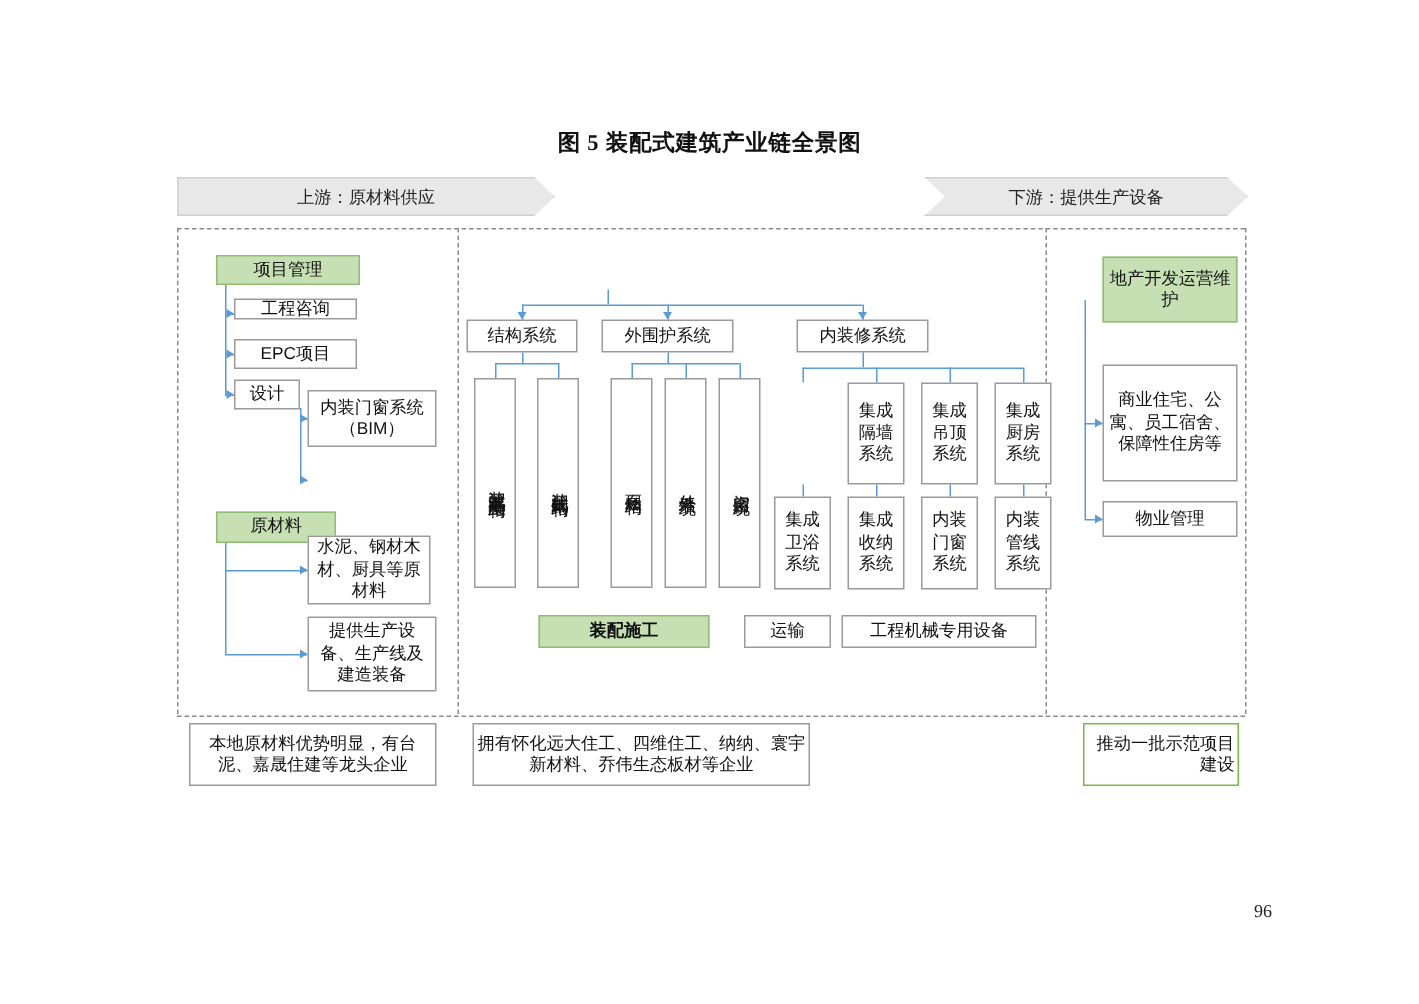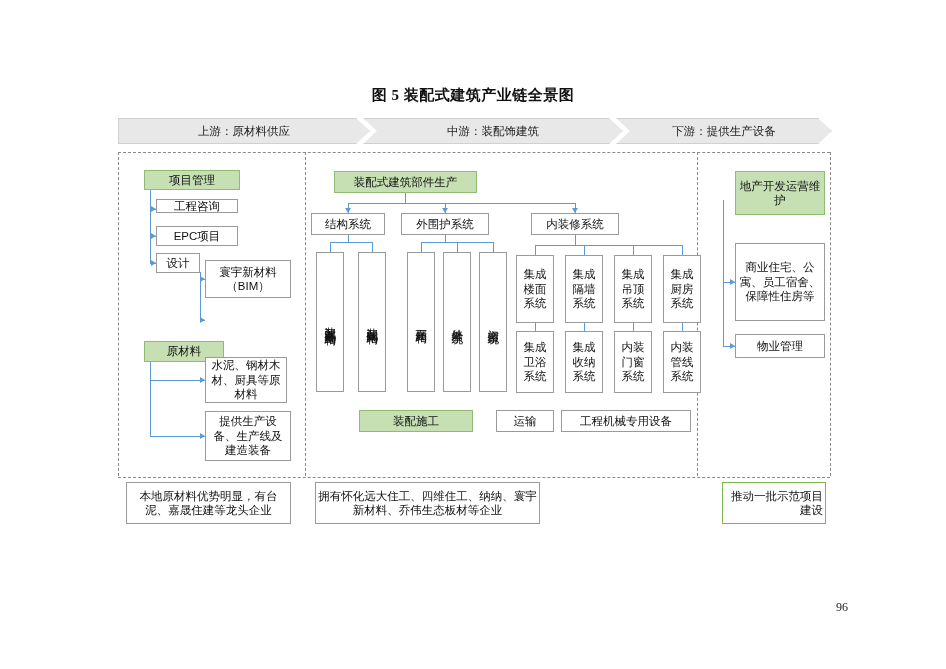--- a/index.html
+++ b/index.html
@@ -136,39 +136,38 @@
 </style>
 </head>
 <body>
 
 <div class="page">
 
   <div class="fig-title">图 5  装配式建筑产业链全景图</div>
 
   <div class="banner">
     <div class="chev chev1 first">上游：原材料供应</div>
-    <div class="chev chev2">中游：装配饰建筑</div>
     <div class="chev chev3">下游：提供生产设备</div>
   </div>
 
   <div class="frame"></div>
   <div class="vdash vdash-left"></div>
   <div class="vdash vdash-a"></div>
   <div class="vdash vdash-b"></div>
   <div class="vdash vdash-right"></div>
 
   <div class="box green" style="left:144px; top:170px; width:96px; height:20px;">项目管理</div>
 
   <div class="box" style="left:156px; top:199px; width:82px; height:14px;">工程咨询</div>
 
   <div class="box" style="left:156px; top:226px; width:82px; height:20px;">EPC项目</div>
 
   <div class="box" style="left:156px; top:253px; width:44px; height:20px;">设计</div>
 
-  <div class="box" style="left:205px; top:260px; width:86px; height:38px;">寰宇新材料（BIM）</div>
+  <div class="box" style="left:205px; top:260px; width:86px; height:38px;">内装门窗系统（BIM）</div>
 
 
   <div class="box green" style="left:144px; top:341px; width:80px; height:21px;">原材料</div>
 
   <div class="box" style="left:205px; top:357px; width:82px; height:46px;">水泥、钢材木材、厨具等原材料</div>
 
   <div class="box" style="left:205px; top:411px; width:86px; height:50px;">提供生产设备、生产线及建造装备</div>
 
   <div class="ln lnv" style="left:150px; top:190px; height:74px;"></div>
   <div class="ln lnh" style="left:150px; top:209px; width:6px;"></div>
@@ -183,21 +182,20 @@
   <div class="arrow" style="left:200px; top:276px;"></div>
   <div class="ln lnh" style="left:200px; top:320px; width:5px;"></div>
   <div class="arrow" style="left:200px; top:317px;"></div>
 
   <div class="ln lnv" style="left:150px; top:362px; height:74px;"></div>
   <div class="ln lnh" style="left:150px; top:380px; width:55px;"></div>
   <div class="arrow" style="left:200px; top:377px;"></div>
   <div class="ln lnh" style="left:150px; top:436px; width:55px;"></div>
   <div class="arrow" style="left:200px; top:433px;"></div>
 
-  <div class="box green" style="left:334px; top:171px; width:143px; height:22px;">装配式建筑部件生产</div>
 
   <div class="box" style="left:311px; top:213px; width:74px; height:22px;">结构系统</div>
   <div class="box" style="left:401px; top:213px; width:88px; height:22px;">外围护系统</div>
   <div class="box" style="left:531px; top:213px; width:88px; height:22px;">内装修系统</div>
 
   <div class="ln lnv" style="left:405px; top:193px; height:10px;"></div>
   <div class="ln lnh" style="left:348px; top:203px; width:227px;"></div>
   <div class="ln lnv" style="left:348px; top:203px; height:10px;"></div>
   <div class="arrow-down" style="left:345px; top:208px;"></div>
   <div class="ln lnv" style="left:445px; top:203px; height:10px;"></div>
@@ -216,21 +214,20 @@
   <div class="box vert" style="left:407px; top:252px; width:28px; height:140px;">屋面结构</div>
   <div class="box vert" style="left:443px; top:252px; width:28px; height:140px;">外墙系统</div>
   <div class="box vert" style="left:479px; top:252px; width:28px; height:140px;">门窗系统</div>
 
   <div class="ln lnv" style="left:445px; top:235px; height:7px;"></div>
   <div class="ln lnh" style="left:421px; top:242px; width:72px;"></div>
   <div class="ln lnv" style="left:421px; top:242px; height:10px;"></div>
   <div class="ln lnv" style="left:457px; top:242px; height:10px;"></div>
   <div class="ln lnv" style="left:493px; top:242px; height:10px;"></div>
 
-  <div class="box" style="left:516px; top:255px; width:38px; height:68px;">集成楼面系统</div>
   <div class="box" style="left:565px; top:255px; width:38px; height:68px;">集成隔墙系统</div>
   <div class="box" style="left:614px; top:255px; width:38px; height:68px;">集成吊顶系统</div>
   <div class="box" style="left:663px; top:255px; width:38px; height:68px;">集成厨房系统</div>
 
   <div class="box" style="left:516px; top:331px; width:38px; height:62px;">集成卫浴系统</div>
   <div class="box" style="left:565px; top:331px; width:38px; height:62px;">集成收纳系统</div>
   <div class="box" style="left:614px; top:331px; width:38px; height:62px;">内装门窗系统</div>
   <div class="box" style="left:663px; top:331px; width:38px; height:62px;">内装管线系统</div>
 
   <div class="ln lnv" style="left:575px; top:235px; height:10px;"></div>
@@ -238,21 +235,21 @@
   <div class="ln lnv" style="left:535px; top:245px; height:10px;"></div>
   <div class="ln lnv" style="left:584px; top:245px; height:10px;"></div>
   <div class="ln lnv" style="left:633px; top:245px; height:10px;"></div>
   <div class="ln lnv" style="left:682px; top:245px; height:10px;"></div>
 
   <div class="ln lnv" style="left:535px; top:323px; height:8px;"></div>
   <div class="ln lnv" style="left:584px; top:323px; height:8px;"></div>
   <div class="ln lnv" style="left:633px; top:323px; height:8px;"></div>
   <div class="ln lnv" style="left:682px; top:323px; height:8px;"></div>
 
-  <div class="box green" style="left:359px; top:410px; width:114px; height:22px;">装配施工</div>
+  <div class="box green" style="left:359px; top:410px; width:114px; height:22px;font-weight:bold;">装配施工</div>
   <div class="box" style="left:496px; top:410px; width:58px; height:22px;">运输</div>
   <div class="box" style="left:561px; top:410px; width:130px; height:22px;">工程机械专用设备</div>
 
   <div class="box green" style="left:735px; top:171px; width:90px; height:44px;">地产开发运营维护</div>
   <div class="box" style="left:735px; top:243px; width:90px; height:78px;">商业住宅、公寓、员工宿舍、保障性住房等</div>
   <div class="box" style="left:735px; top:334px; width:90px; height:24px;">物业管理</div>
 
   <div class="ln lnv" style="left:723px; top:215px; height:131px;"></div>
   <div class="ln lnv" style="left:723px; top:200px; height:16px;"></div>
   <div class="ln lnh" style="left:723px; top:282px; width:12px;"></div>

